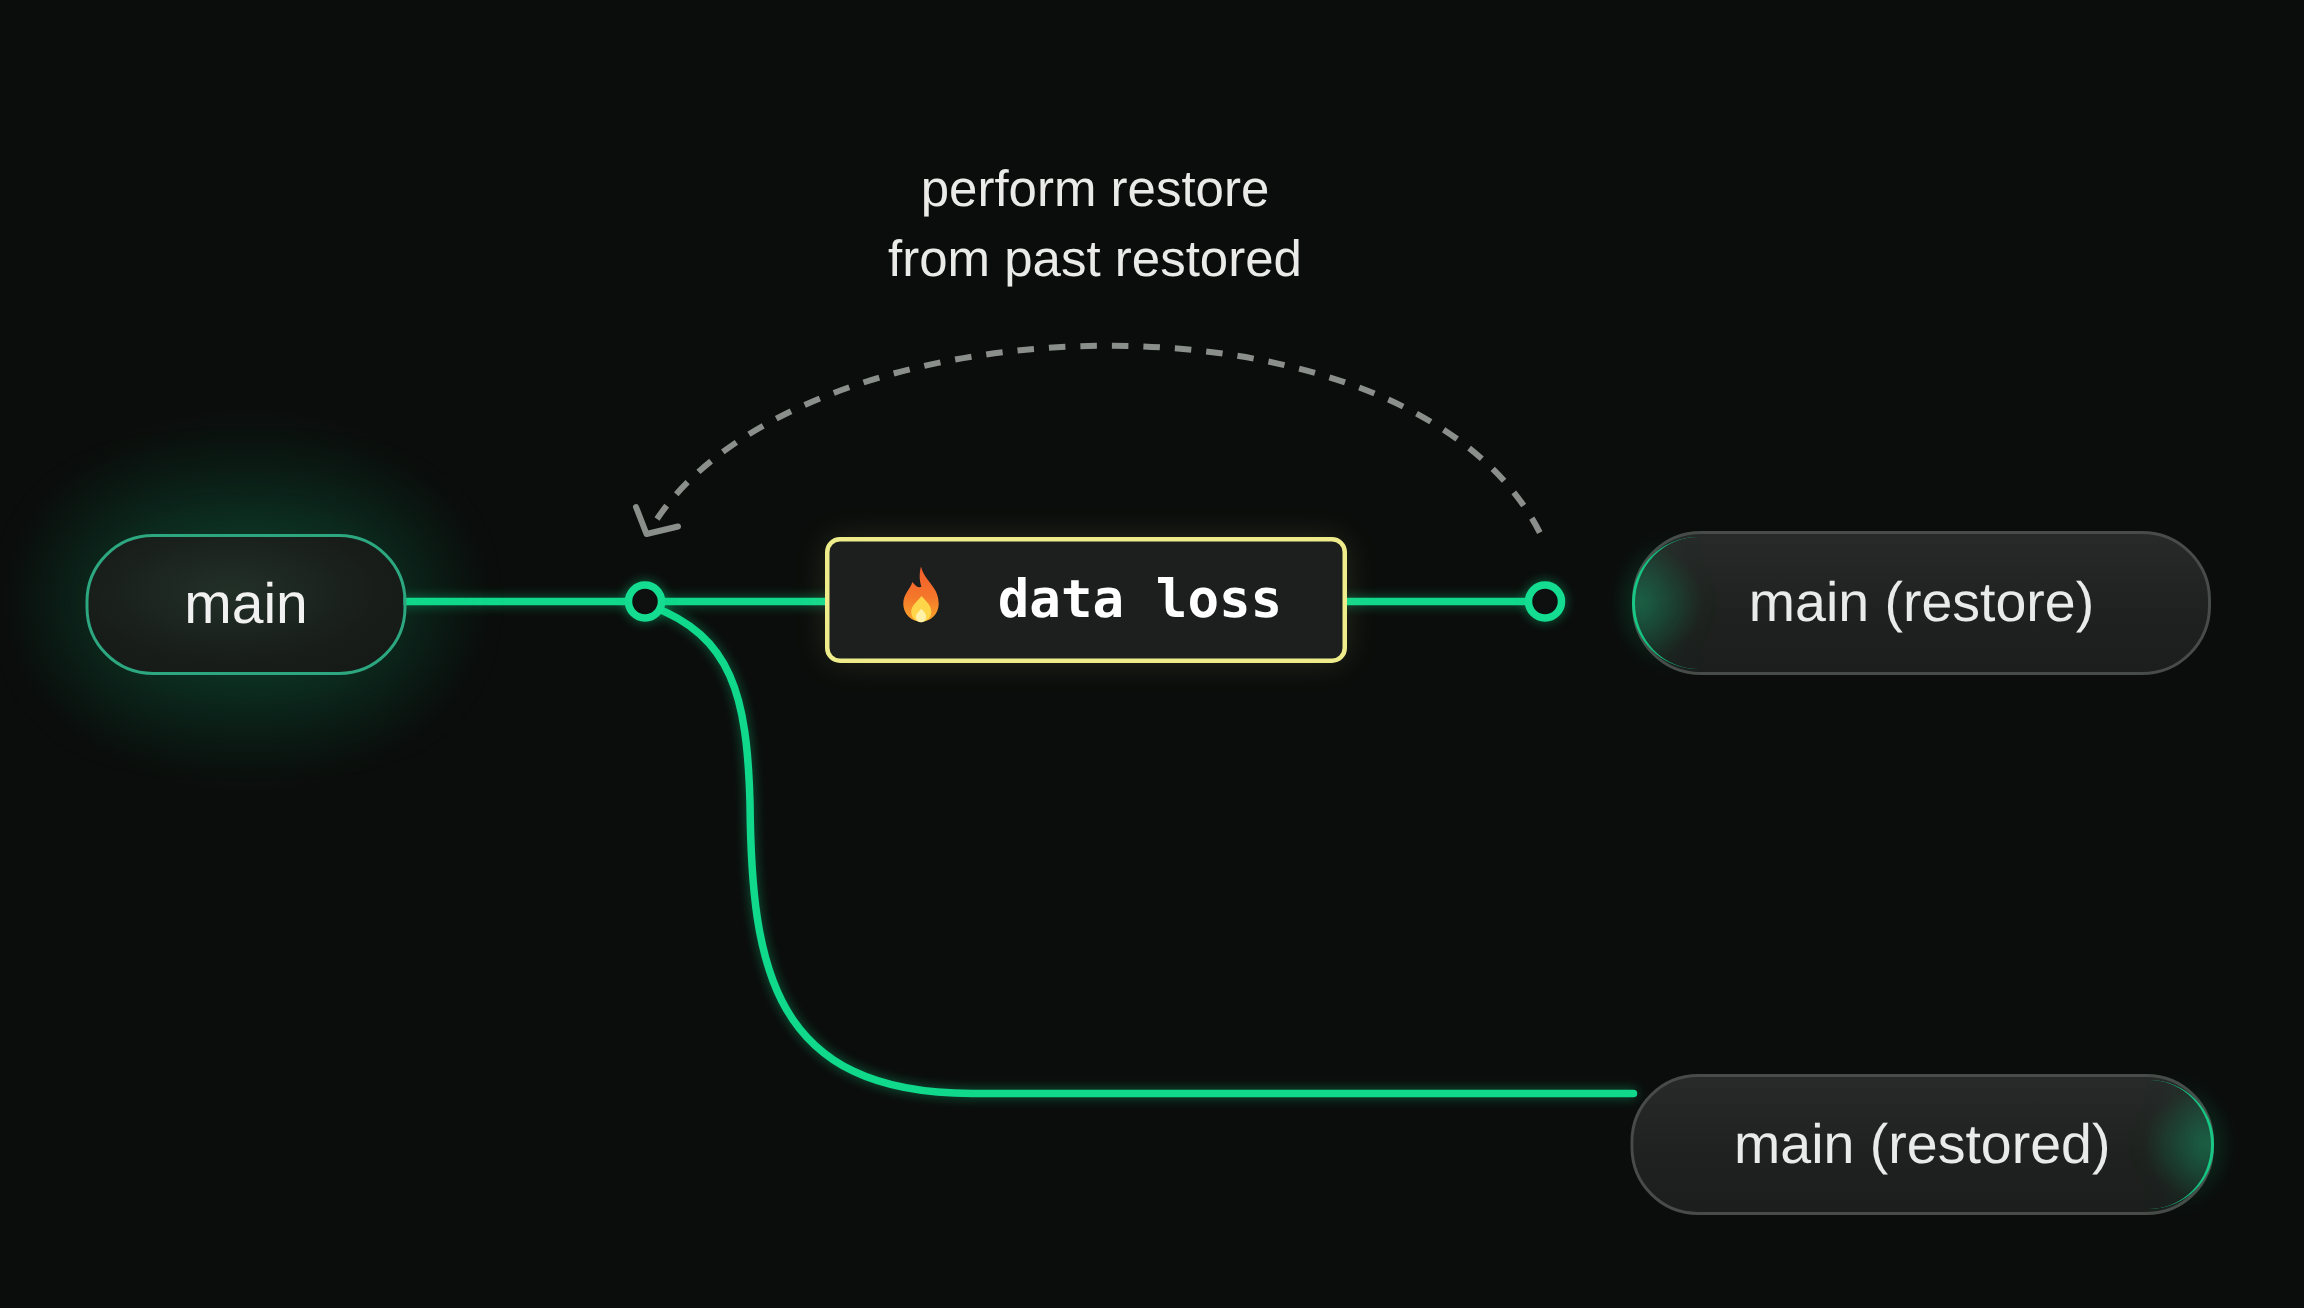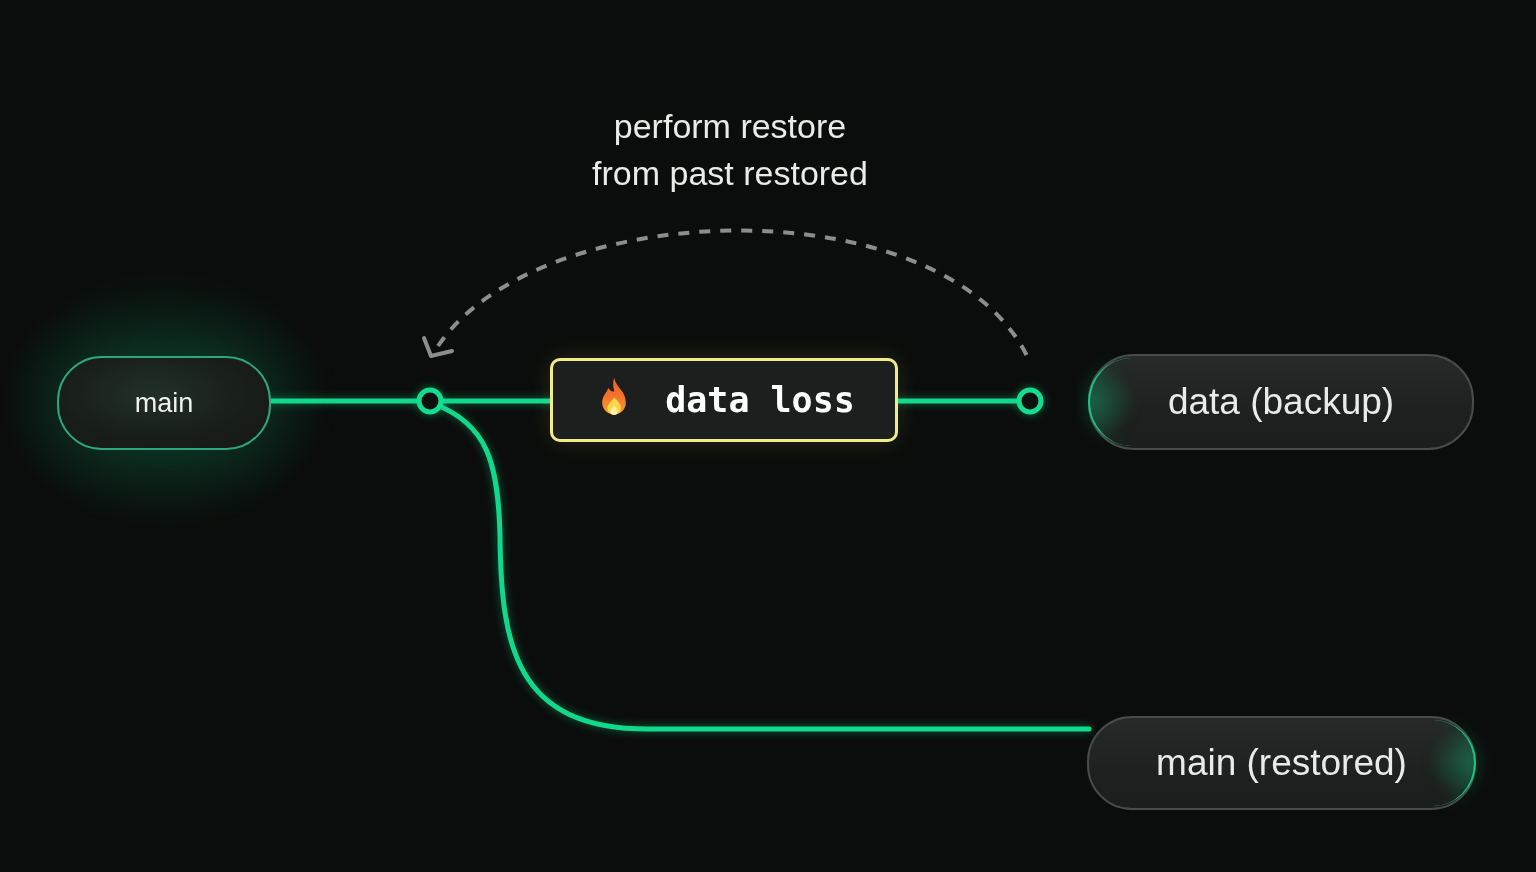--- a/index.html
+++ b/index.html
@@ -67,21 +67,21 @@
     z-index: 2;
     color: #f0f1f0;
   }
   .pill-main {
     left: 57px; top: 356px;
     width: 210px; height: 90px;
     border-radius: 45px;
     border: 2px solid #2ca77f;
     background: radial-gradient(ellipse at 45% 40%, #223028 0%, #181d1a 60%, #141816 100%);
     box-shadow: 0 0 70px 6px rgba(17,214,140,.15);
-    font-size: 27px;
+    font-size: 38px;
   }
   .pill-gray {
     border: 2px solid #474b49;
     background: linear-gradient(180deg, #272a29 0%, #1e211f 60%, #1b1e1d 100%);
     color: #e9eaea;
     font-size: 37px;
   }
   .pill-backup {
     left: 1088px; top: 354px;
     width: 382px; height: 92px;
@@ -192,21 +192,21 @@
       </defs>
       <path fill="url(#fg)" d="M16 1 C18 9 25 11 25 20 A9 9 0 0 1 7 20 C7 14.5 10.5 12.8 11.6 8.8 C13.4 11 14.6 12 16.2 11.3 C15 7.5 15.2 4.2 16 1 Z"></path>
       <path fill="#ffd54a" d="M16.3 16 C19 19.3 21.2 20.5 21.2 24.2 A5.1 5.1 0 0 1 11 24.2 C11 21 13.7 19.2 16.3 16 Z"></path>
       <path fill="#fff1a8" d="M16.2 22.5 C17.6 24.2 18.6 24.9 18.6 26.7 A2.6 2.6 0 0 1 13.4 26.7 C13.4 25 14.9 24.1 16.2 22.5 Z"></path>
     </svg>
     <span>data loss</span>
   </div>
 
   <div class="pill pill-gray pill-backup">
     <div class="crescent crescent-left"></div>
-    <span>data (backup)</span>
+    <span>main (restore)</span>
   </div>
 
   <div class="pill pill-gray pill-restored">
     <div class="crescent crescent-right"></div>
     <span>main (restored)</span>
   </div>
 
 </div>
 
 </body></html>

